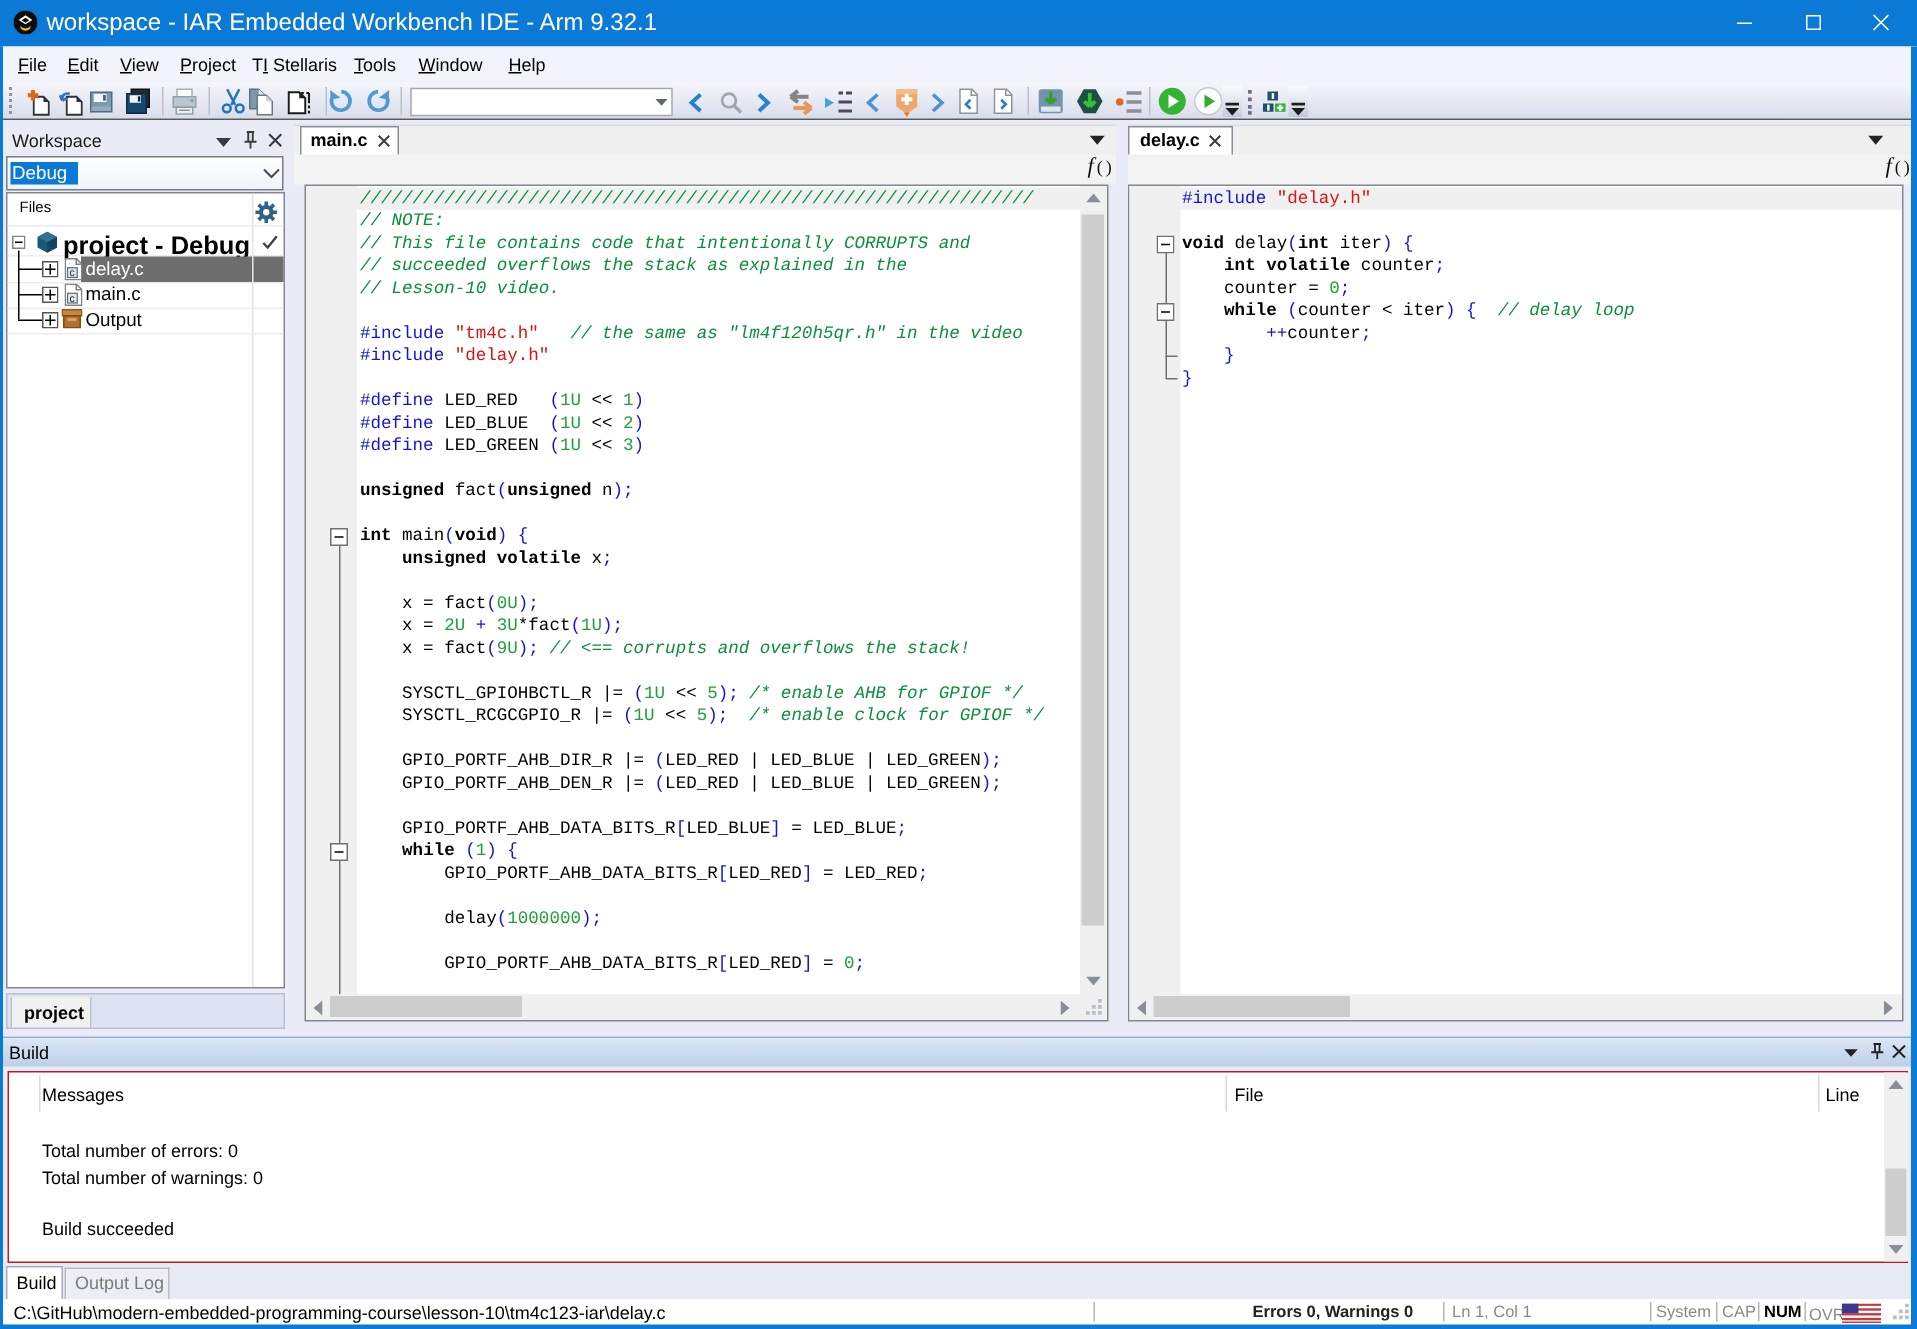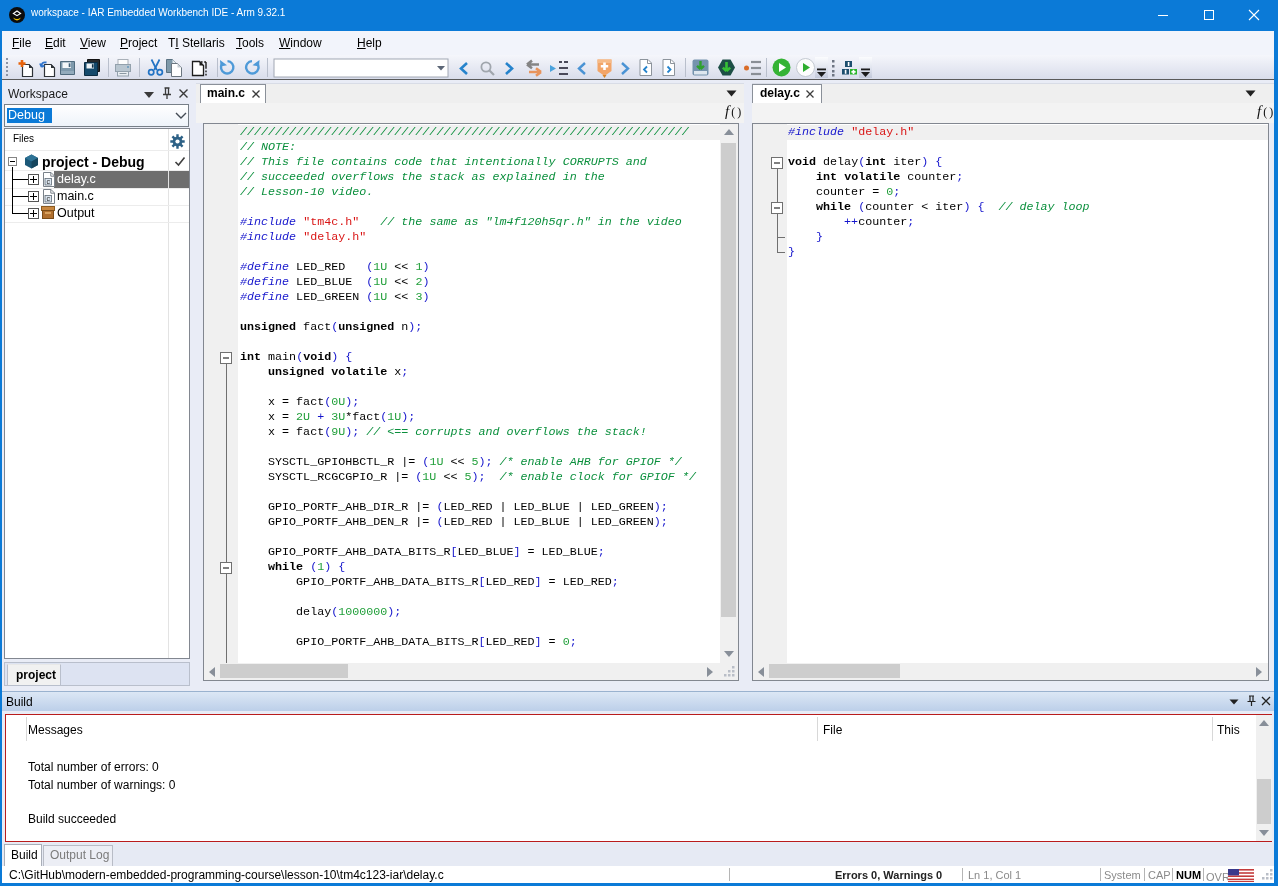--- a/index.html
+++ b/index.html
@@ -4,56 +4,56 @@
 <style>
 * { margin:0; padding:0; box-sizing:border-box; }
 html,body { width:1278px; height:886px; overflow:hidden; }
 body { font-family:"Liberation Sans", sans-serif; position:relative; background:#e9ecf6; }
 .abs { position:absolute; }
 
 .code { font-family:"Liberation Mono", monospace; font-size:11.7px; line-height:15px; white-space:pre; color:#000; }
 .k { font-weight:bold; color:#000; }
 .c { color:#0a8f3c; font-style:italic; }
 .s { color:#d91414; }
-.pp { color:#1414cc;font-style:italic; }
+.pp { color:#1414cc; }
 .b { color:#1414cc; }
 .n { color:#23a03c; }
 .ui { font-size:12px; color:#000; }
 </style>
 </head>
 <body>
 
 <div class="abs" id="titlebar" style="left:0;top:0;width:1278px;height:31px;background:#0b7ad7;">
   <svg class="abs" style="left:9px;top:7px;" width="16" height="16" viewBox="0 0 16 16">
     <circle cx="8" cy="8" r="8" fill="#0c0c0c"></circle>
     <path d="M8 3.2 L12.6 6.4 L8 9.2 L3.4 6.4 Z" fill="#ffffff"></path>
     <path d="M8 4.8 L10.6 6.5 L8 8.1 L5.4 6.5 Z" fill="#0c0c0c"></path>
     <path d="M4.2 10.4 Q8 13.6 11.8 10.4 L10.8 12.3 Q8 14.6 5.2 12.3 Z" fill="#f5c800"></path>
   </svg>
-  <div class="abs" style="left:31px;top:7px;font-size:10px;color:#ffffff;">workspace - IAR Embedded Workbench IDE - Arm 9.32.1</div>
+  <div class="abs" style="left:31px;top:7px;font-size:16px;color:#ffffff;">workspace - IAR Embedded Workbench IDE - Arm 9.32.1</div>
   <svg class="abs" style="left:1157px;top:9px;" width="12" height="12" viewBox="0 0 12 12">
       <path d="M1 6.5 H11" stroke="#fff" stroke-width="1"></path>
     </svg>
   <svg class="abs" style="left:1203px;top:9px;" width="12" height="12" viewBox="0 0 12 12">
       <rect x="1.5" y="1.5" width="9" height="9" fill="none" stroke="#fff" stroke-width="1"></rect>
     </svg>
   <svg class="abs" style="left:1248px;top:9px;" width="12" height="12" viewBox="0 0 12 12">
       <path d="M1 1 L11 11 M11 1 L1 11" stroke="#fff" stroke-width="1.1"></path>
     </svg>
 </div>
 
 <div class="abs" id="menubar" style="left:0;top:31px;width:1278px;height:24px;background:#f2f4fb;border-left:1px solid #0b7ad7;border-right:1px solid #0b7ad7;">
   <div class="abs ui" style="left:11px;top:5px;"><u>F</u>ile</div>
   <div class="abs ui" style="left:44px;top:5px;"><u>E</u>dit</div>
   <div class="abs ui" style="left:79px;top:5px;"><u>V</u>iew</div>
   <div class="abs ui" style="left:119px;top:5px;"><u>P</u>roject</div>
   <div class="abs ui" style="left:167px;top:5px;">T<u>I</u> Stellaris</div>
   <div class="abs ui" style="left:235px;top:5px;"><u>T</u>ools</div>
   <div class="abs ui" style="left:278px;top:5px;"><u>W</u>indow</div>
-  <div class="abs ui" style="left:356px;top:5px;"><u>H</u>elp</div>
+  <div class="abs ui" style="left:338px;top:5px;"><u>H</u>elp</div>
 </div>
 
 <div class="abs" id="toolbar" style="left:0;top:55px;width:1278px;height:25px;background:linear-gradient(#f5f6fb,#d9ddeb);border-left:1px solid #0b7ad7;border-right:1px solid #0b7ad7;border-bottom:1px solid #5a5a5a;">
   <svg class="abs" style="left:4px;top:2px;" width="880" height="21" viewBox="0 0 880 21">
 
     <g fill="#8b93a5">
         <rect x="1" y="1" width="2" height="2"></rect>
         <rect x="1" y="5" width="2" height="2"></rect>
         <rect x="1" y="9" width="2" height="2"></rect>
         <rect x="1" y="13" width="2" height="2"></rect>
@@ -290,21 +290,21 @@
 
     <svg class="abs" style="left:3px;top:28px;" width="9" height="9" viewBox="0 0 9 9">
         <rect x="0.5" y="0.5" width="8" height="8" fill="#fff" stroke="#848484"></rect>
         <path d="M2 4.5 H7" stroke="#000" stroke-width="1"></path>
       </svg>
     <svg class="abs" style="left:19px;top:25px;" width="15" height="15" viewBox="0 0 15 15">
       <path d="M7.5 0.5 L14 4 V11 L7.5 14.5 L1 11 V4 Z" fill="#1c5878"></path>
       <path d="M7.5 0.5 L14 4 L7.5 7.5 L1 4 Z" fill="#2e7396"></path>
       <path d="M7.5 7.5 L14 4 V11 L7.5 14.5 Z" fill="#16465e"></path>
     </svg>
-    <div class="abs" style="left:37px;top:25px;font-size:14px;font-weight:bold;">project - Debug</div>
+    <div class="abs" style="left:37px;top:25px;font-size:17px;font-weight:bold;">project - Debug</div>
     <svg class="abs" style="left:169px;top:27px;" width="12" height="11" viewBox="0 0 12 11">
         <path d="M1.5 6 L4.5 9 L10.5 1.5" fill="none" stroke="#404040" stroke-width="1.6"></path>
       </svg>
 
     <div class="abs" style="left:7px;top:38px;width:1px;height:46px;background:#000;"></div>
     <div class="abs" style="left:7px;top:50px;width:16px;height:1px;background:#000;"></div>
     <div class="abs" style="left:7px;top:67px;width:16px;height:1px;background:#000;"></div>
     <div class="abs" style="left:7px;top:84px;width:16px;height:1px;background:#000;"></div>
 
     <div class="abs" style="left:49px;top:42px;width:114px;height:17px;background:#6e6e6e;"></div>
@@ -510,21 +510,21 @@
   <svg class="abs" style="left:1261px;top:5px;" width="10" height="10" viewBox="0 0 10 10">
       <path d="M1 1 L9 9 M9 1 L1 9" stroke="#222" stroke-width="1.3"></path>
     </svg>
 
   <div class="abs" style="left:5px;top:23px;width:1267px;height:128px;border:1px solid #b91c1c;background:#ffffff;">
     <div class="abs" style="left:20px;top:2px;width:1px;height:24px;background:#d8d8d8;"></div>
     <div class="abs" style="left:811px;top:2px;width:1px;height:24px;background:#d8d8d8;"></div>
     <div class="abs" style="left:1206px;top:2px;width:1px;height:24px;background:#d8d8d8;"></div>
     <div class="abs ui" style="left:22px;top:8px;">Messages</div>
     <div class="abs ui" style="left:817px;top:8px;">File</div>
-    <div class="abs ui" style="left:1211px;top:8px;">This</div>
+    <div class="abs ui" style="left:1211px;top:8px;">Line</div>
     <div class="abs ui" style="left:22px;top:45px;">Total number of errors: 0</div>
     <div class="abs ui" style="left:22px;top:63px;">Total number of warnings: 0</div>
     <div class="abs ui" style="left:22px;top:97px;">Build succeeded</div>
 
     <div class="abs" style="left:1250px;top:0;width:16px;height:126px;background:#f0f0f0;">
       <svg class="abs" style="left:3px;top:5px;" width="10" height="6" viewBox="0 0 10 6">
           <path d="M5 0 L10 6 L0 6 Z" fill="#888f99"></path>
         </svg>
       <div class="abs" style="left:1px;top:64px;width:14px;height:45px;background:#cdcdcd;"></div>
       <svg class="abs" style="left:3px;top:115px;" width="10" height="6" viewBox="0 0 10 6">

